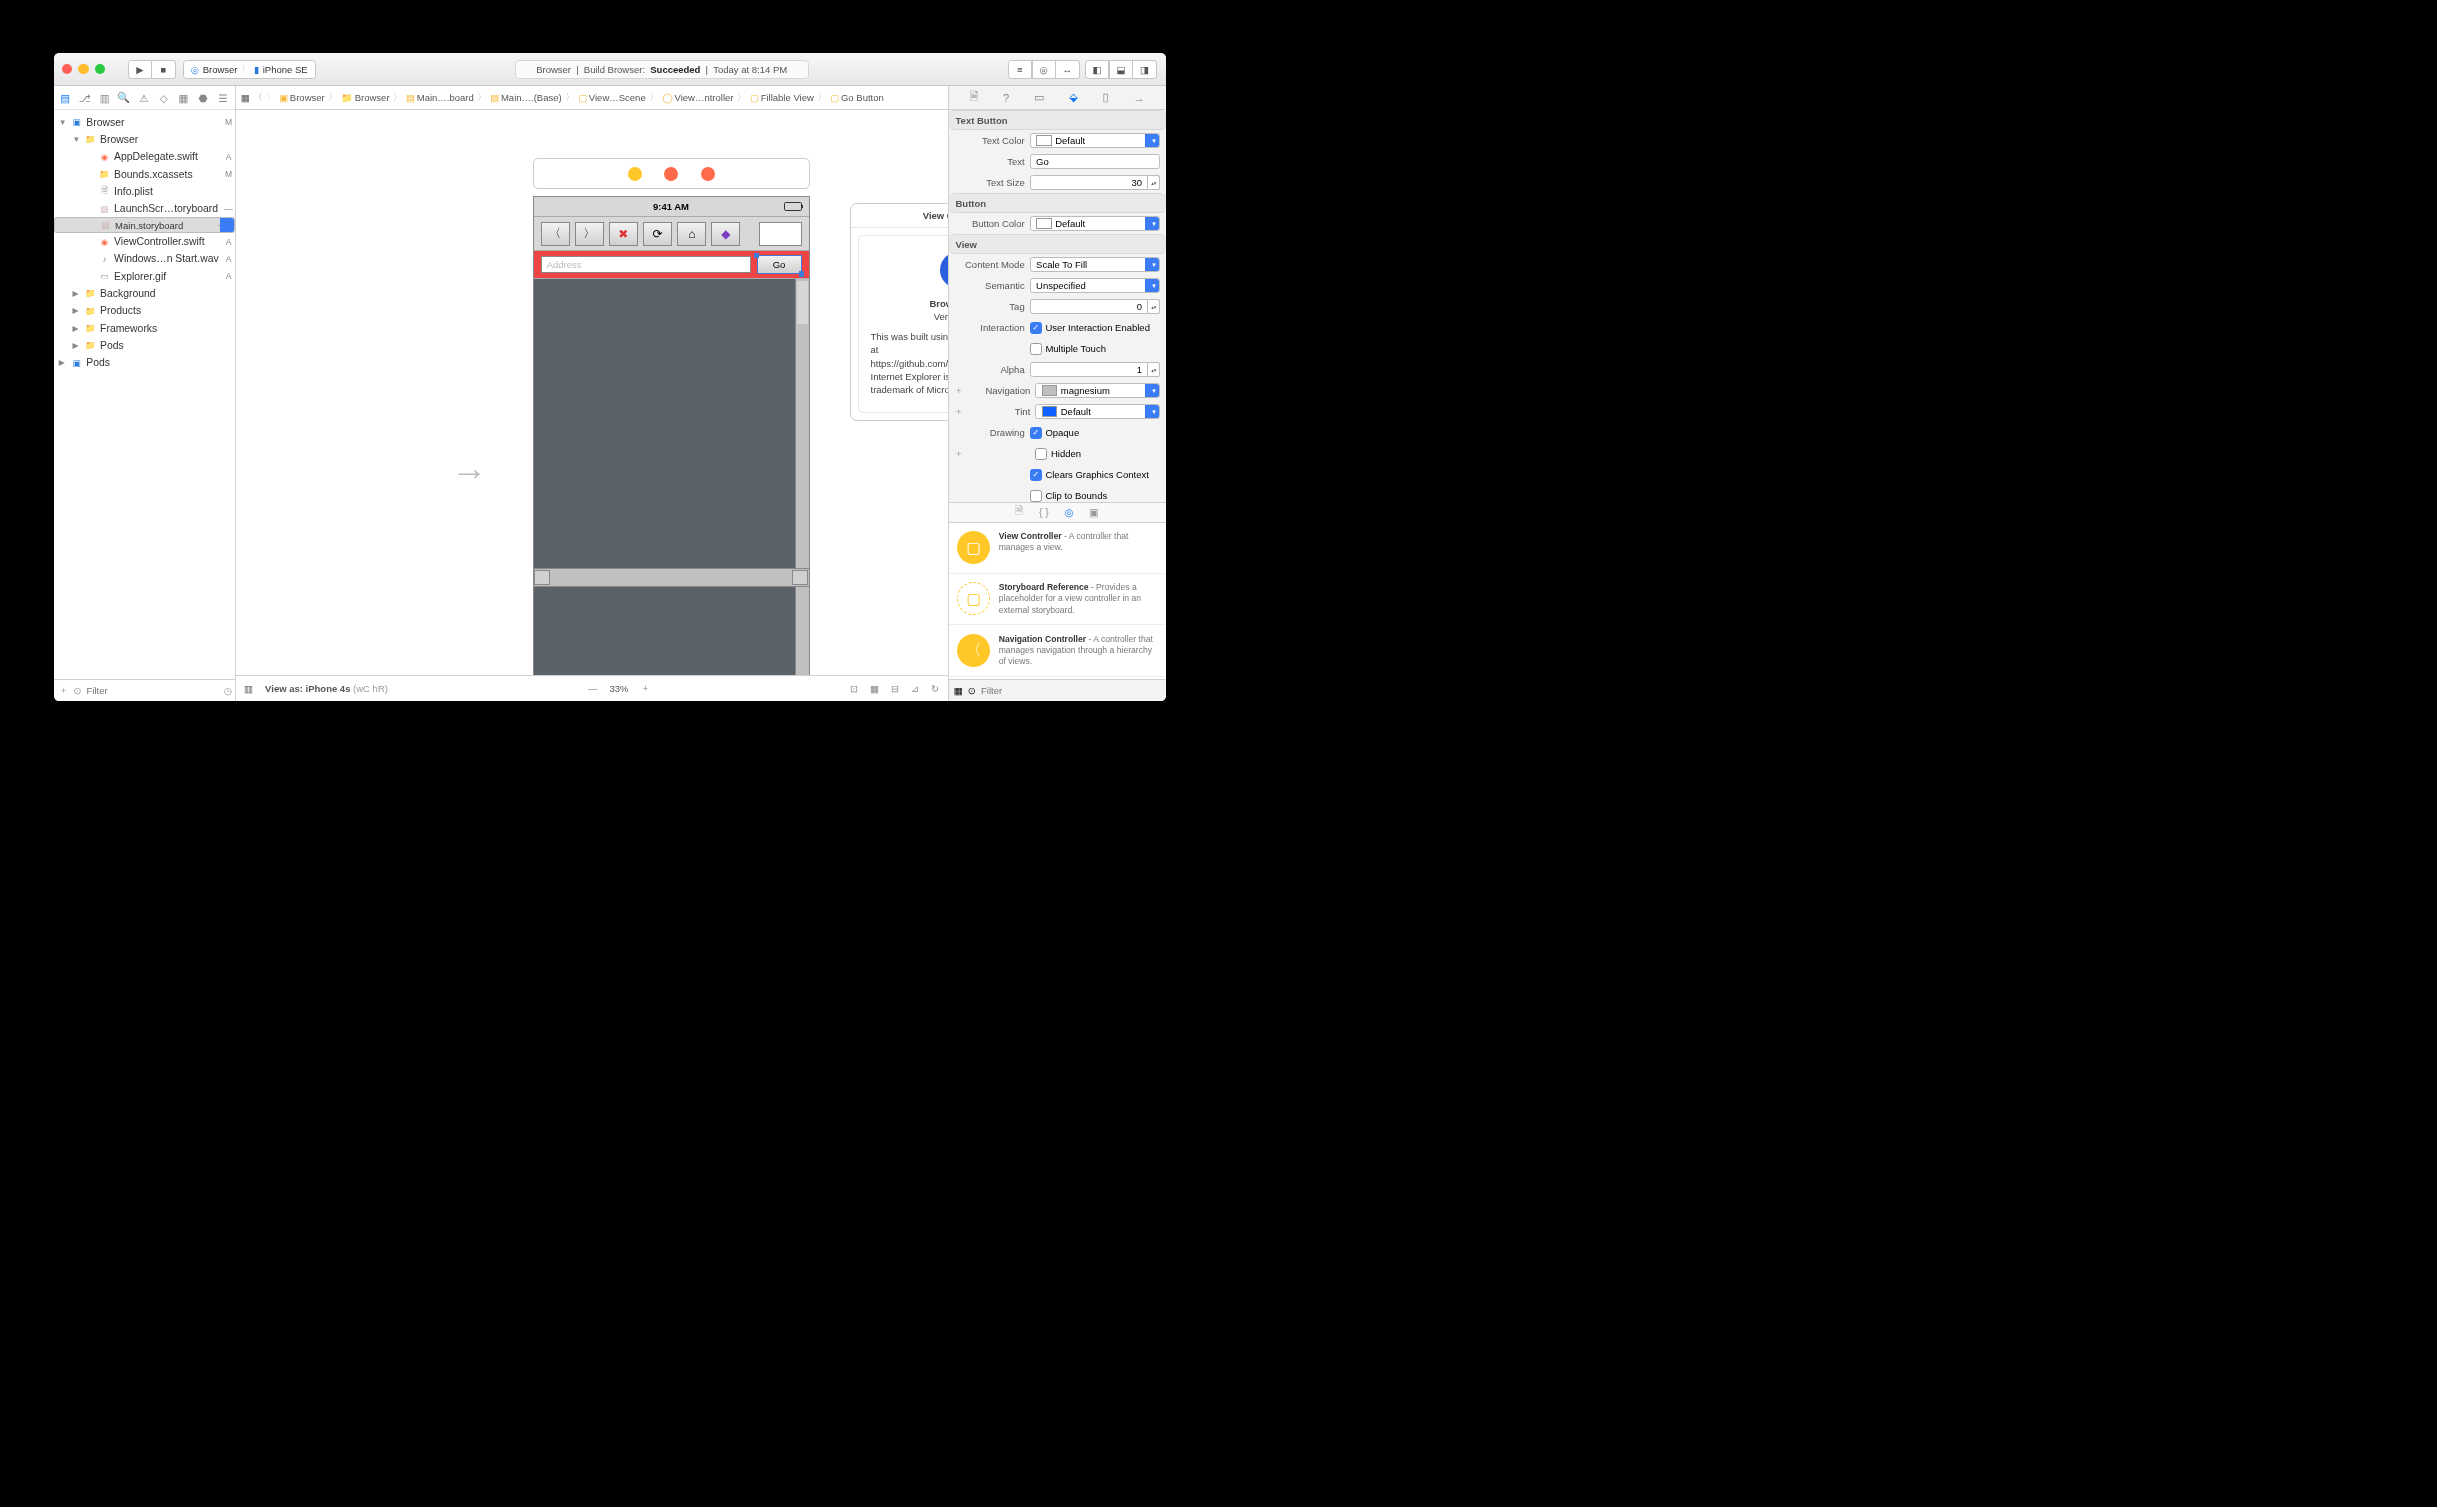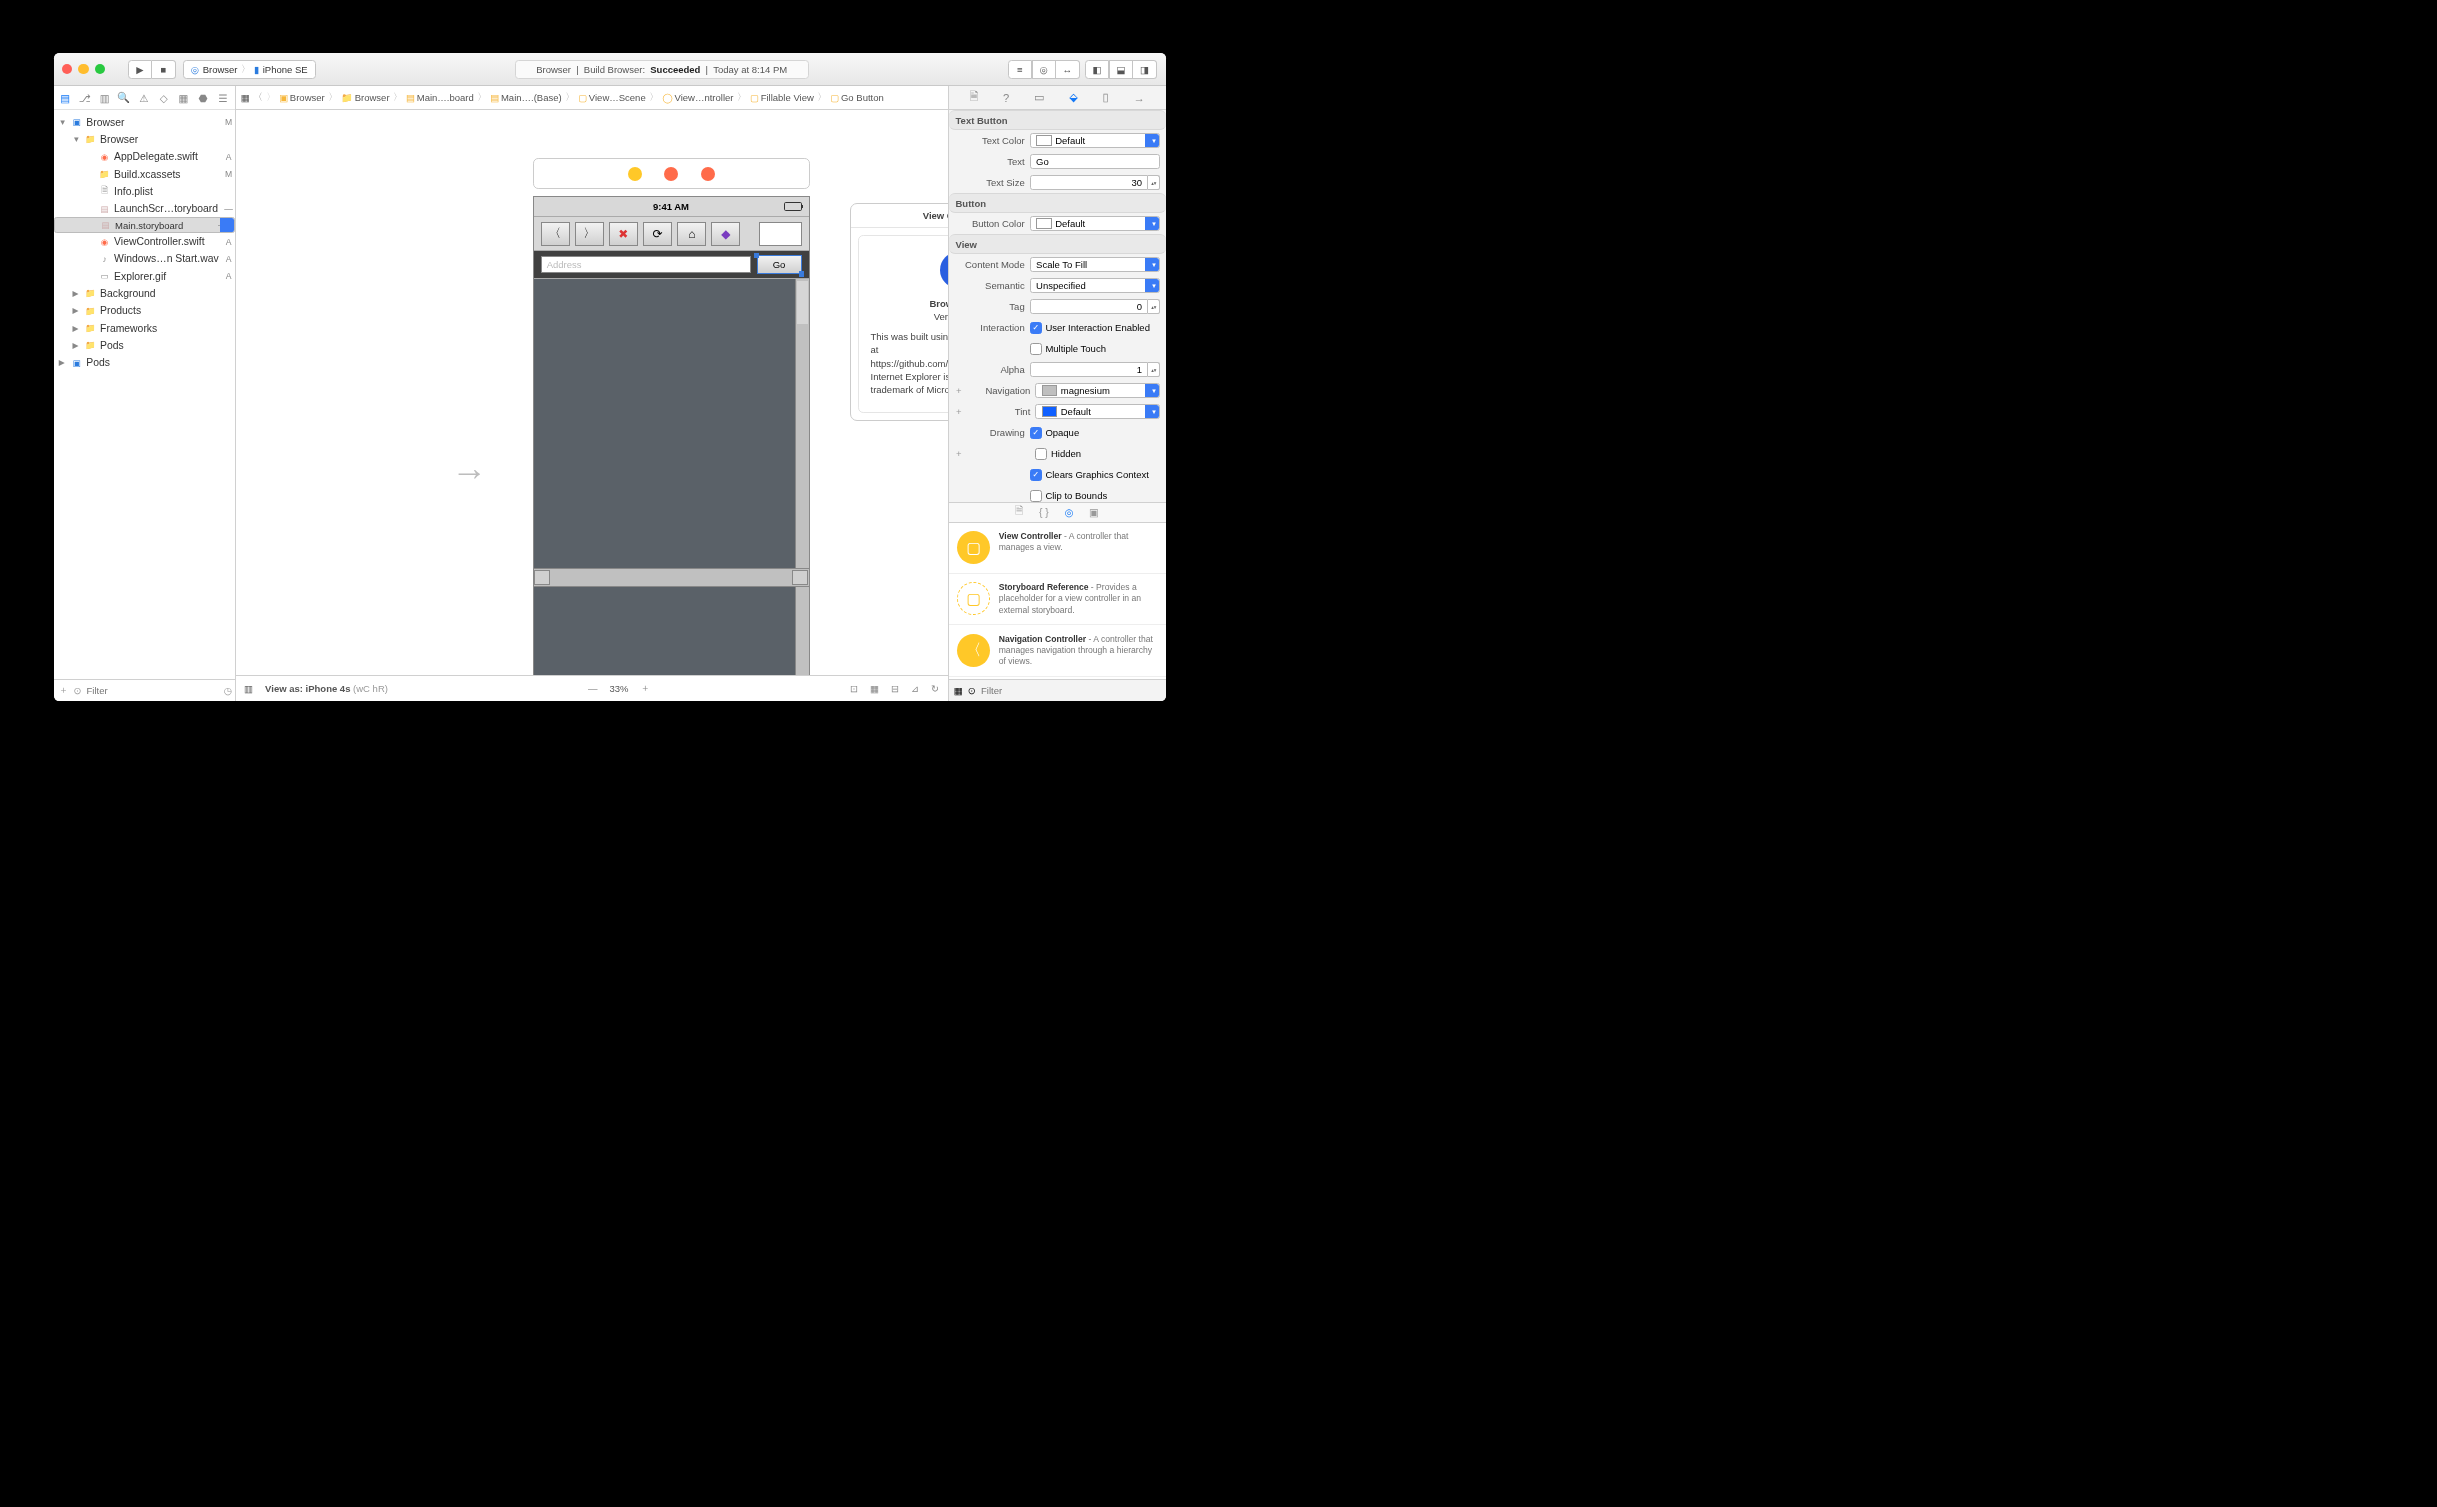--- a/index.html
+++ b/index.html
@@ -45,21 +45,21 @@
 
 
 .phone{position:absolute;left:297px;top:86px;width:277px;height:498px;background:#c0c0c0;border:0.9px solid #888;}
 .phone-top{position:absolute;left:297px;top:48px;width:277px;height:31px;background:#fff;border:0.9px solid #ccc;border-radius:5.2px;display:flex;align-items:center;justify-content:center;gap:22.5px;}
 .phone-top .pic{width:14px;height:14px;border-radius:50%;}
 .statusline{height:19px;background:#d8d8d8;display:flex;align-items:center;justify-content:center;font-size:9.5px;font-weight:600;position:relative;}
 .statusline .batt{position:absolute;right:7px;width:17.3px;height:8.6px;border:0.9px solid #333;border-radius:1.7px;}
 .statusline .batt::after{content:"";position:absolute;right:-2.6px;top:1.7px;width:1.7px;height:3.5px;background:#333;}
 .toolbar-row{height:35px;background:#d8d8d8;display:flex;align-items:center;gap:5.2px;padding:0 7px;border-top:0.9px solid #aaa;border-bottom:0.9px solid #aaa;}
 .wbtn{width:29px;height:24px;background:linear-gradient(#f2f2f2,#d0d0d0);border:0.9px solid #888;display:flex;align-items:center;justify-content:center;font-size:12px;}
-.addr-row{height:28px;background:#404040;display:flex;align-items:center;gap:5.2px;padding:0 7px;border-bottom:1.7px solid #aaa;text-align:center;}
+.addr-row{height:28px;background:#ef4444;display:flex;align-items:center;gap:5.2px;padding:0 7px;border-bottom:1.7px solid #aaa;text-align:center;}
 .addr{flex:1;height:17.3px;background:#fff;border:0.9px solid #888;font-size:9.5px;color:#bbb;padding:0 5.2px;display:flex;align-items:center;}
 .gobtn{width:45px;height:19px;background:linear-gradient(#f2f2f2,#d0d0d0);border:1.7px solid #3a7bdc;font-size:9.5px;display:flex;align-items:center;justify-content:center;position:relative;}
 .gobtn::before,.gobtn::after{content:"";position:absolute;width:5.2px;height:5.2px;background:#3a7bdc;}
 .gobtn::before{left:-3.5px;top:-3.5px;} .gobtn::after{right:-3.5px;bottom:-3.5px;}
 .webview{height:290px;background:#5a6168;border-bottom:0.9px solid #888;position:relative;}
 .webview .sb{position:absolute;right:0;top:0;width:14px;height:100%;background:#c0c0c0;border-left:0.9px solid #888;}
 .webview .sb .th{width:10.4px;height:43px;background:#d6d6d6;margin:1.7px;}
 .bottombar{height:17.3px;background:#c0c0c0;display:flex;}
 .bottombar .seg{width:15.6px;height:15.6px;background:#d0d0d0;border:0.9px solid #888;margin:0.9px;}
 
@@ -183,21 +183,21 @@
           </div>
           <div class="trow" style="padding-left: 33px;">
             <span class="disc"></span>
             <span class="ico" style="color:#ff6b4a">◉</span>
             <span class="lbl">AppDelegate.swift</span>
             <span class="stat">A</span>
           </div>
           <div class="trow" style="padding-left: 33px;">
             <span class="disc"></span>
             <span class="ico fold-blue">📁</span>
-            <span class="lbl">Build.xcassets</span>
+            <span class="lbl">Bounds.xcassets</span>
             <span class="stat">M</span>
           </div>
           <div class="trow" style="padding-left: 33px;">
             <span class="disc"></span>
             <span class="ico file">🗎</span>
             <span class="lbl">Info.plist</span>
             <span class="stat"></span>
           </div>
           <div class="trow" style="padding-left: 33px;">
             <span class="disc"></span>

